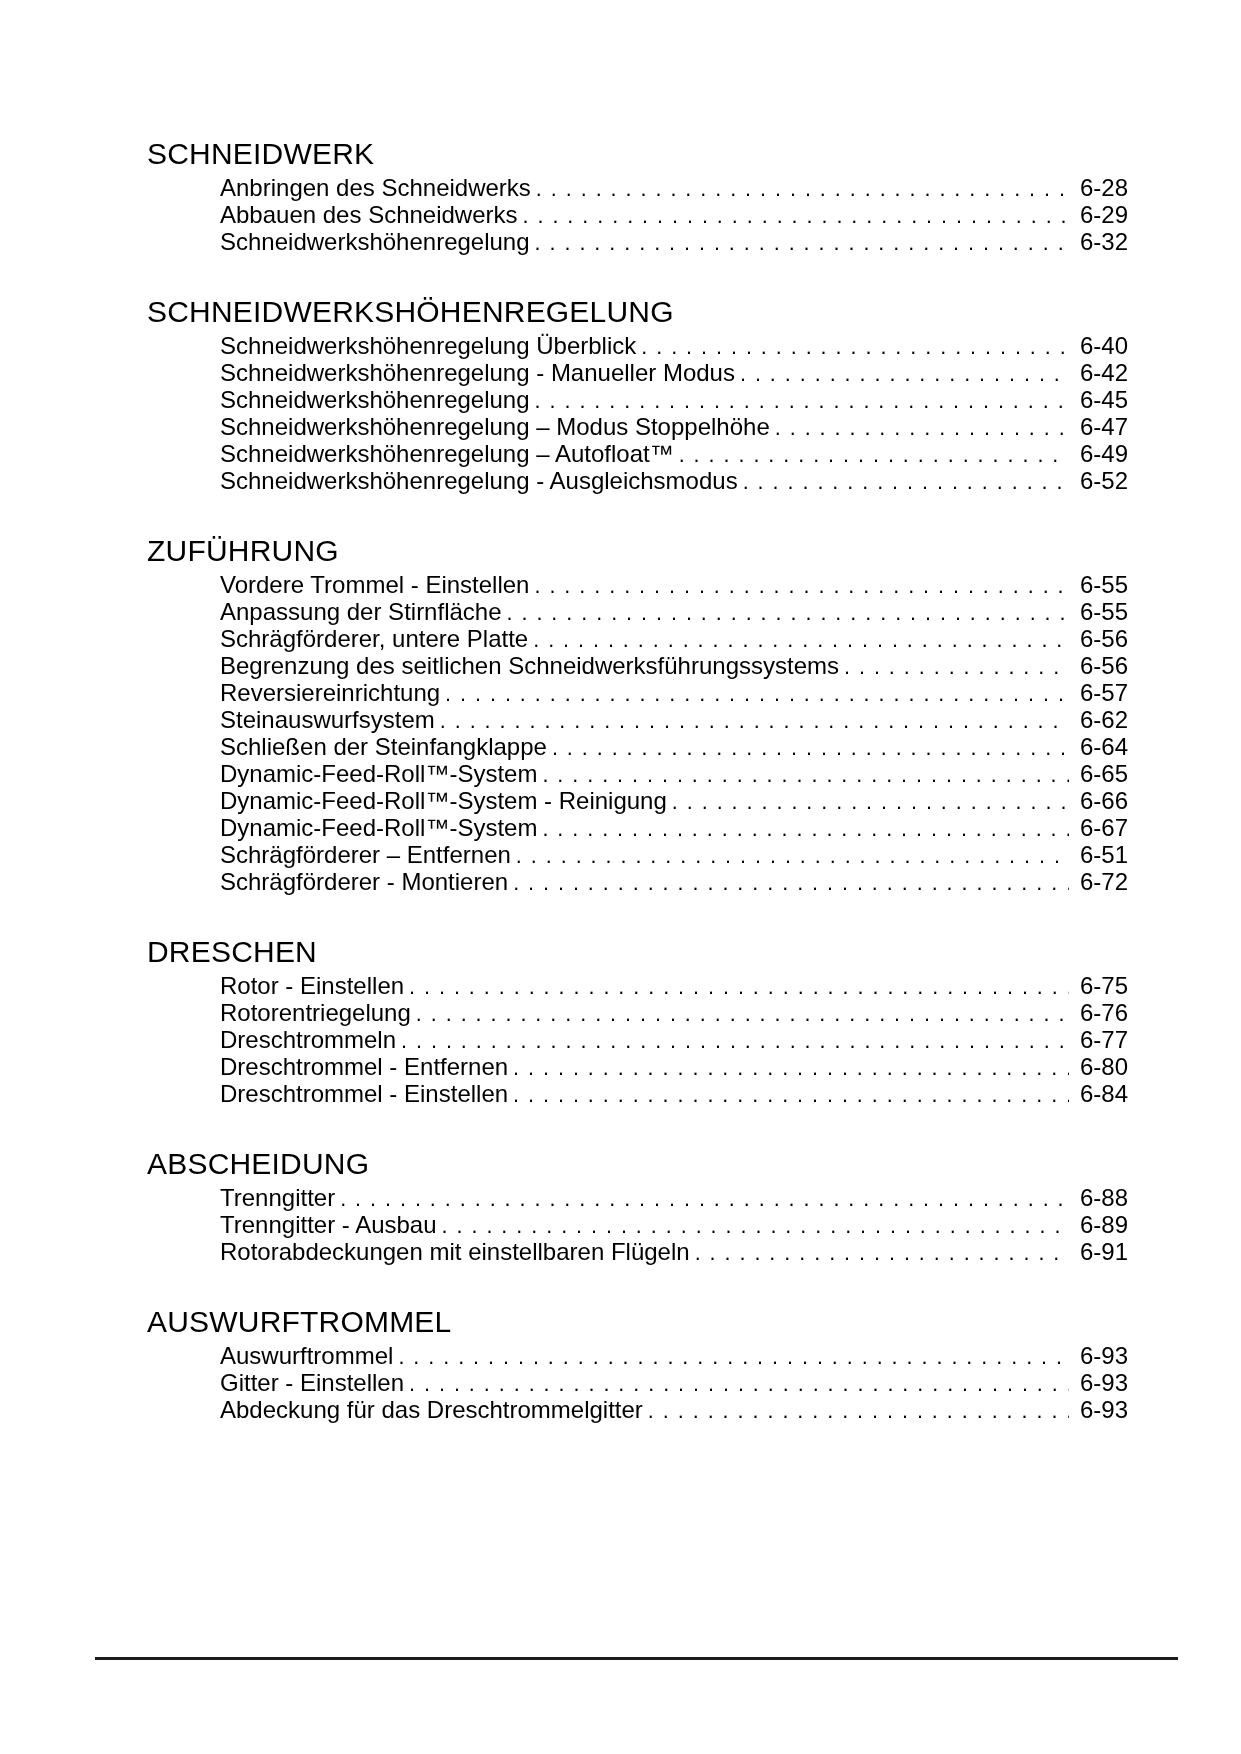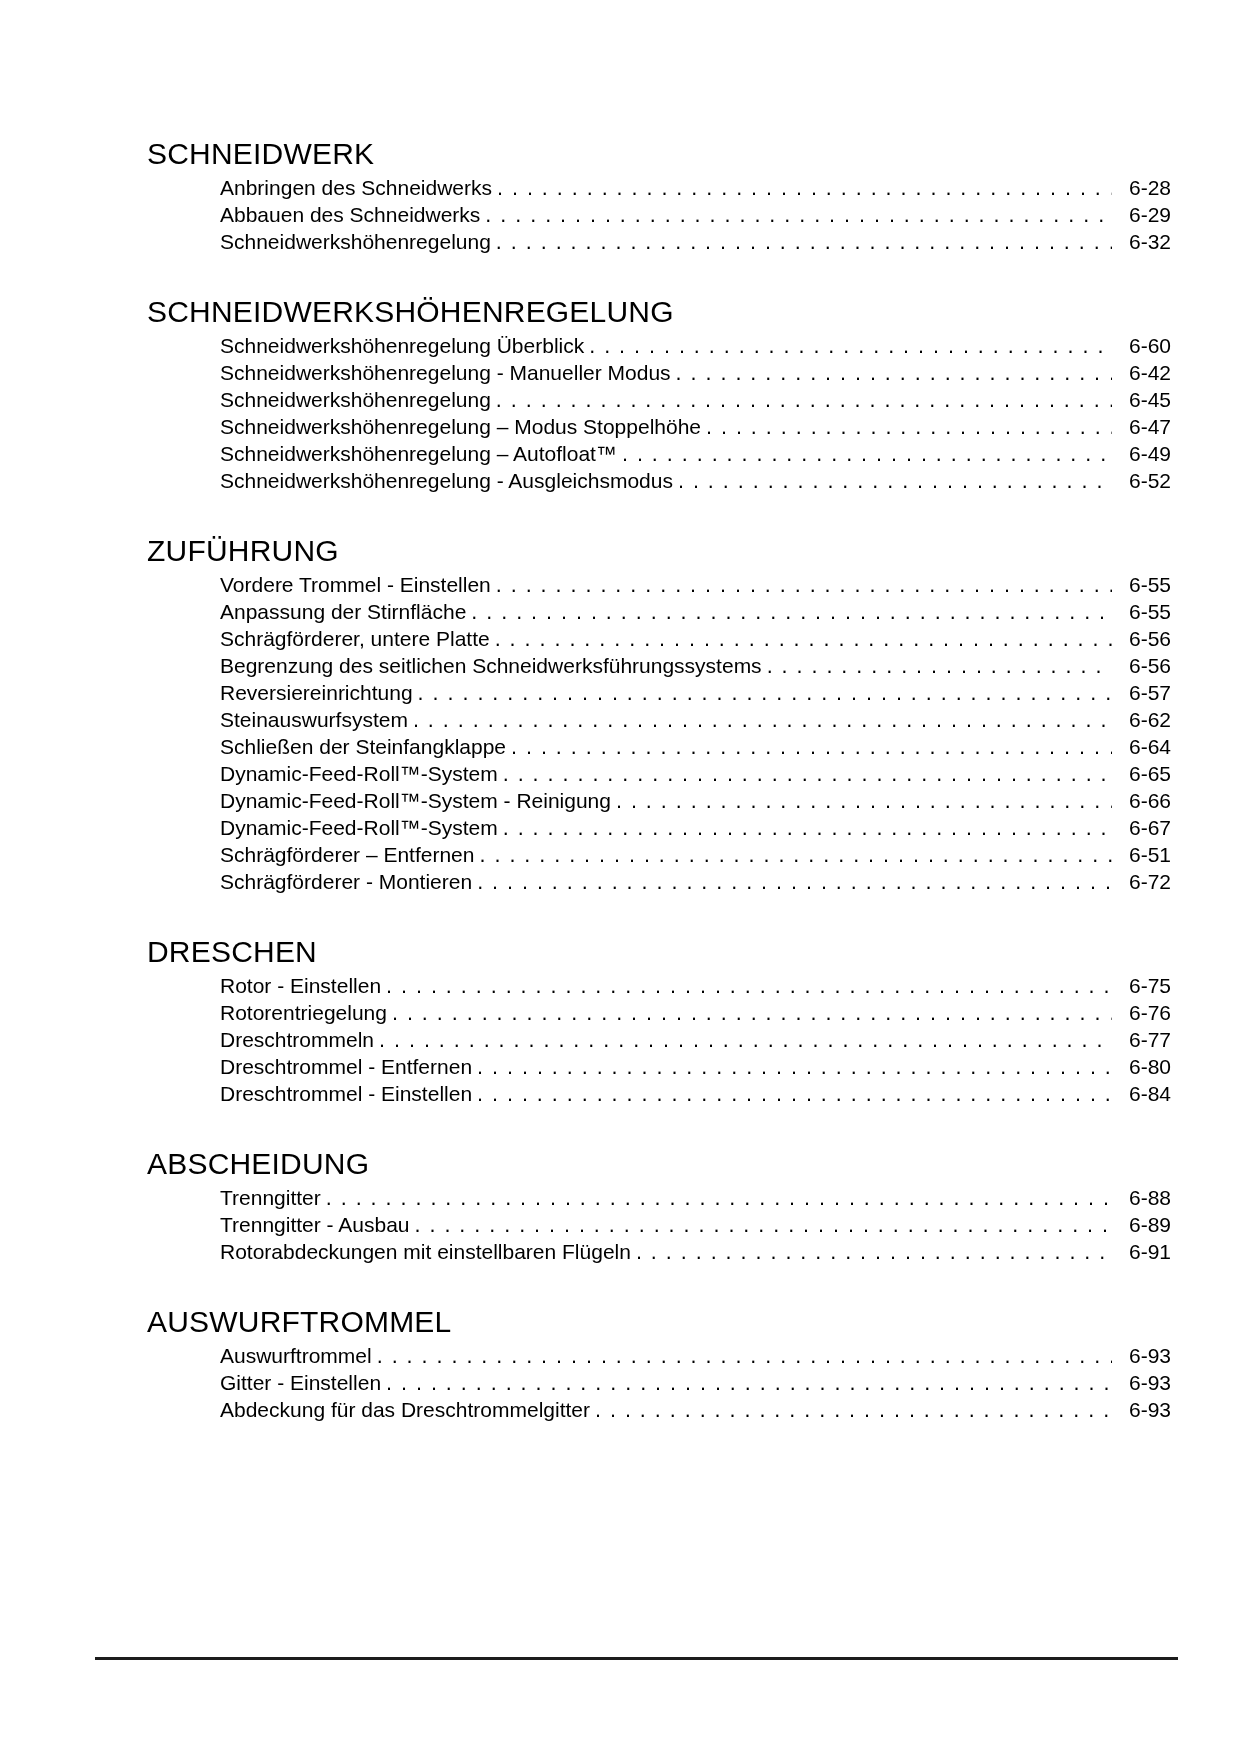--- a/index.html
+++ b/index.html
@@ -12,40 +12,40 @@
     height: 1754px;
     overflow: hidden;
     font-family: "Liberation Sans", sans-serif;
     color: #000000;
   }
   .page {
     position: relative;
     width: 1241px;
     height: 1754px;
     box-sizing: border-box;
-    padding: 112px 70px 0 147px;
+    padding: 112px 113px 0 147px;
   }
   .toc-section {
     margin: 0 0 40px 0;
   }
   .section-title {
     font-size: 30px;
     line-height: 34px;
     font-weight: 400;
     letter-spacing: 0.2px;
     margin-bottom: 3px;
     white-space: nowrap;
   }
   .entries {
     margin-left: 73px;
   }
   .toc-entry {
     display: flex;
     align-items: flex-start;
-    font-size: 21px;
+    font-size: 24px;
     line-height: 27px;
     cursor: default;
   }
   .entry-label {
     white-space: nowrap;
     padding-right: 5px;
     flex: 0 0 auto;
   }
   .leader {
     flex: 1 1 auto;
@@ -106,21 +106,21 @@
 
 </div>
   </section>
 
   <section class="toc-section">
     <h2 class="section-title">SCHNEIDWERKSHÖHENREGELUNG</h2>
     <div class="entries">
   <div class="toc-entry">
     <span class="entry-label">Schneidwerkshöhenregelung Überblick</span>
     <span class="leader"></span>
-    <span class="entry-page">6-60</span>
+    <span class="entry-page">6-40</span>
   </div>
 
   <div class="toc-entry">
     <span class="entry-label">Schneidwerkshöhenregelung - Manueller Modus</span>
     <span class="leader"></span>
     <span class="entry-page">6-42</span>
   </div>
 
   <div class="toc-entry">
     <span class="entry-label">Schneidwerkshöhenregelung</span>

